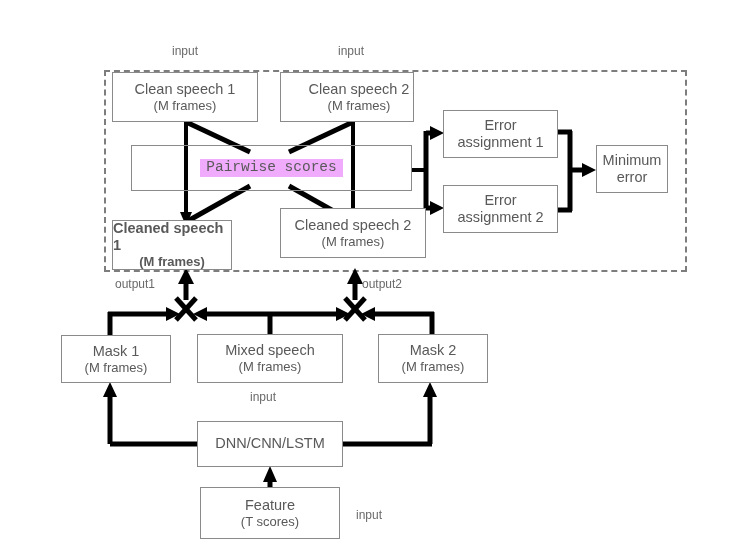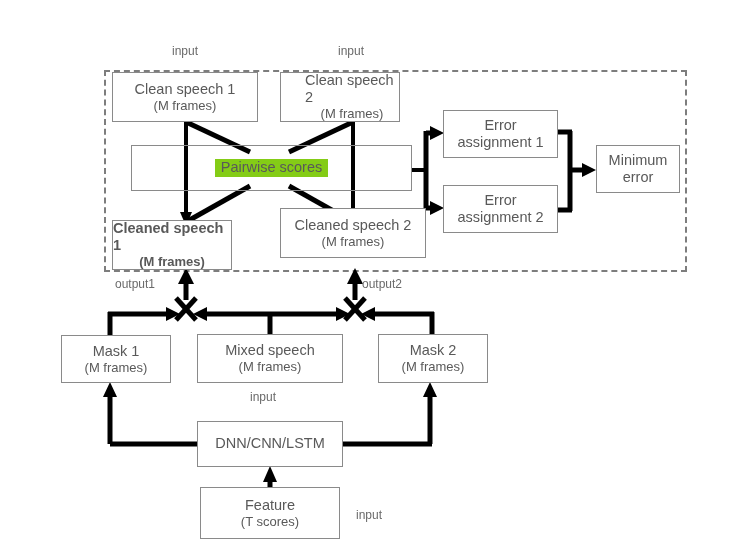--- a/index.html
+++ b/index.html
@@ -80,27 +80,27 @@
 
     <polygon points="186,226 180,212 192,212" fill="#000"></polygon>
     <polygon points="353,226 347,212 359,212" fill="#000"></polygon>
   </svg>
 
   <div class="box" style="left:112px;top:72px;width:146px;height:50px;">
     <span class="l1">Clean speech 1</span>
     <span class="l2">(M frames)</span>
   </div>
 
-  <div class="box" style="left:280px;top:72px;width:120px;height:50px;padding-left:24px;">
+  <div class="box" style="left:280px;top:72px;width:134px;height:50px;padding-left:24px;">
     <span class="l1">Clean speech 2</span>
     <span class="l2">(M frames)</span>
   </div>
 
   <div class="box single" style="left:131px;top:145px;width:281px;height:46px;background:transparent;z-index:4;">
-    <span class="l1" style="background:#84cc16;padding:0 6px;">Pairwise scores</span>
+    <span class="l1" style="background:#f0abfc;padding:0 6px;font-family:Liberation Mono, monospace;">Pairwise scores</span>
   </div>
 
   <div class="box" style="left:112px;top:220px;width:120px;height:50px;font-weight:bold;">
     <span class="l1">Cleaned speech 1</span>
     <span class="l2">(M frames)</span>
   </div>
 
   <div class="box" style="left:280px;top:208px;width:146px;height:50px;">
     <span class="l1">Cleaned speech 2</span>
     <span class="l2">(M frames)</span>
@@ -109,21 +109,21 @@
   <div class="box" style="left:443px;top:110px;width:115px;height:48px;">
     <span class="l1">Error</span>
     <span class="l1">assignment 1</span>
   </div>
 
   <div class="box" style="left:443px;top:185px;width:115px;height:48px;">
     <span class="l1">Error</span>
     <span class="l1">assignment 2</span>
   </div>
 
-  <div class="box" style="left:596px;top:145px;width:84px;height:48px;">
+  <div class="box" style="left:596px;top:145px;width:72px;height:48px;">
     <span class="l1">Minimum</span>
     <span class="l1">error</span>
   </div>
 
   <svg class="overlay">
 
     <line x1="412" y1="170" x2="428" y2="170" stroke="#000" stroke-width="4"></line>
     <line x1="426" y1="131" x2="426" y2="209" stroke="#000" stroke-width="5"></line>
     <line x1="426" y1="133" x2="436" y2="133" stroke="#000" stroke-width="5"></line>
     <line x1="426" y1="208" x2="436" y2="208" stroke="#000" stroke-width="5"></line>

